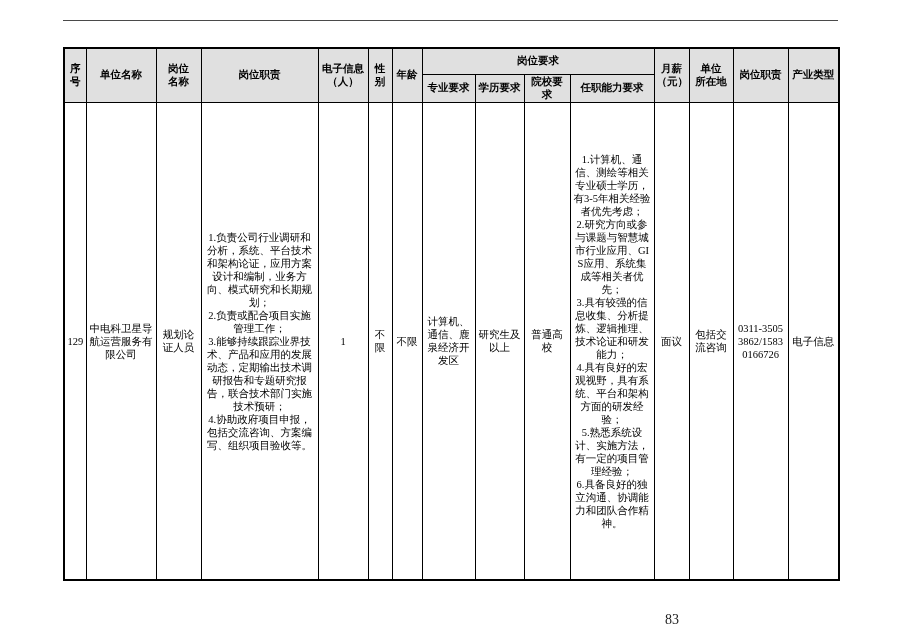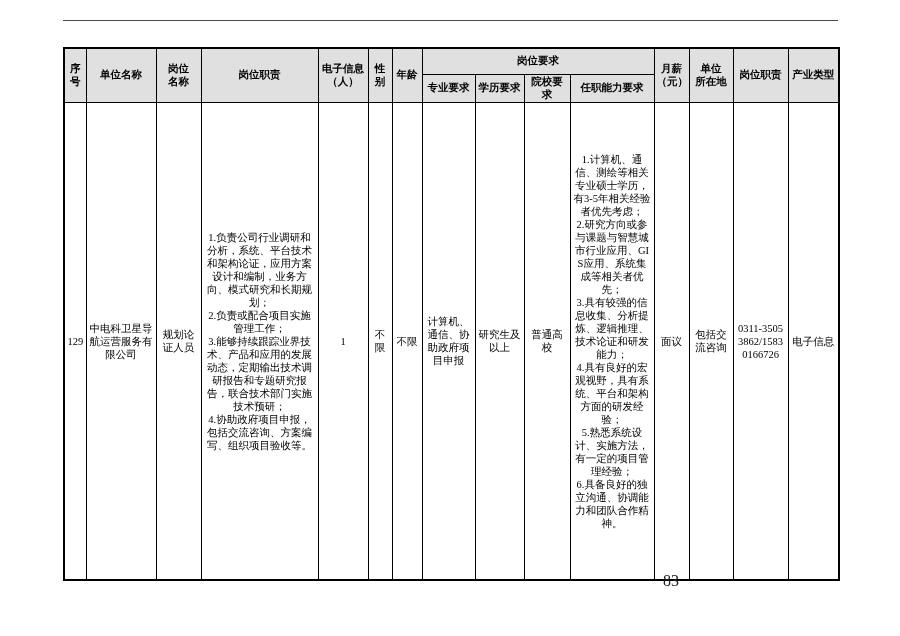--- a/index.html
+++ b/index.html
@@ -36,22 +36,22 @@
   }
   tr.hdr1 th{height:23px;}
   tr.hdr2 th{height:23px;}
   tr.body td{height:474px;font-family:Liberation Serif, serif;}
   td.lefty{
     text-align:left;
     white-space:pre-wrap;
     line-height:12.9px;
   }
   .page-number{
-    position:absolute;right:70px;top:572px;
-    font-size:16px;color:#222;
+    position:absolute;right:70px;top:612px;
+    font-size:14px;color:#222;
     font-family:"Liberation Serif","DejaVu Serif",serif;
   }
 </style>
 </head>
 <body>
 
 <div class="page">
   <div class="top-rule"></div>
 
   <table class="jobs">
@@ -102,21 +102,21 @@
       <td>129</td>
       <td>中电科卫星导航运营服务有限公司</td>
       <td>规划论证人员</td>
       <td class="lefty">1.负责公司行业调研和分析，系统、平台技术和架构论证，应用方案设计和编制，业务方向、模式研究和长期规划；
 2.负责或配合项目实施管理工作；
 3.能够持续跟踪业界技术、产品和应用的发展动态，定期输出技术调研报告和专题研究报告，联合技术部门实施技术预研；
 4.协助政府项目申报，包括交流咨询、方案编写、组织项目验收等。</td>
       <td>1</td>
       <td>不限</td>
       <td>不限</td>
-      <td>计算机、通信、协助政府项目申报</td>
+      <td>计算机、通信、鹿泉经济开发区</td>
       <td>研究生及以上</td>
       <td>普通高校</td>
       <td class="lefty">1.计算机、通信、测绘等相关专业硕士学历，有3-5年相关经验者优先考虑；
 2.研究方向或参与课题与智慧城市行业应用、GIS应用、系统集成等相关者优先；
 3.具有较强的信息收集、分析提炼、逻辑推理、技术论证和研发能力；
 4.具有良好的宏观视野，具有系统、平台和架构方面的研发经验；
 5.熟悉系统设计、实施方法，有一定的项目管理经验；
 6.具备良好的独立沟通、协调能力和团队合作精神。</td>
       <td>面议</td>
       <td>包括交流咨询</td>

